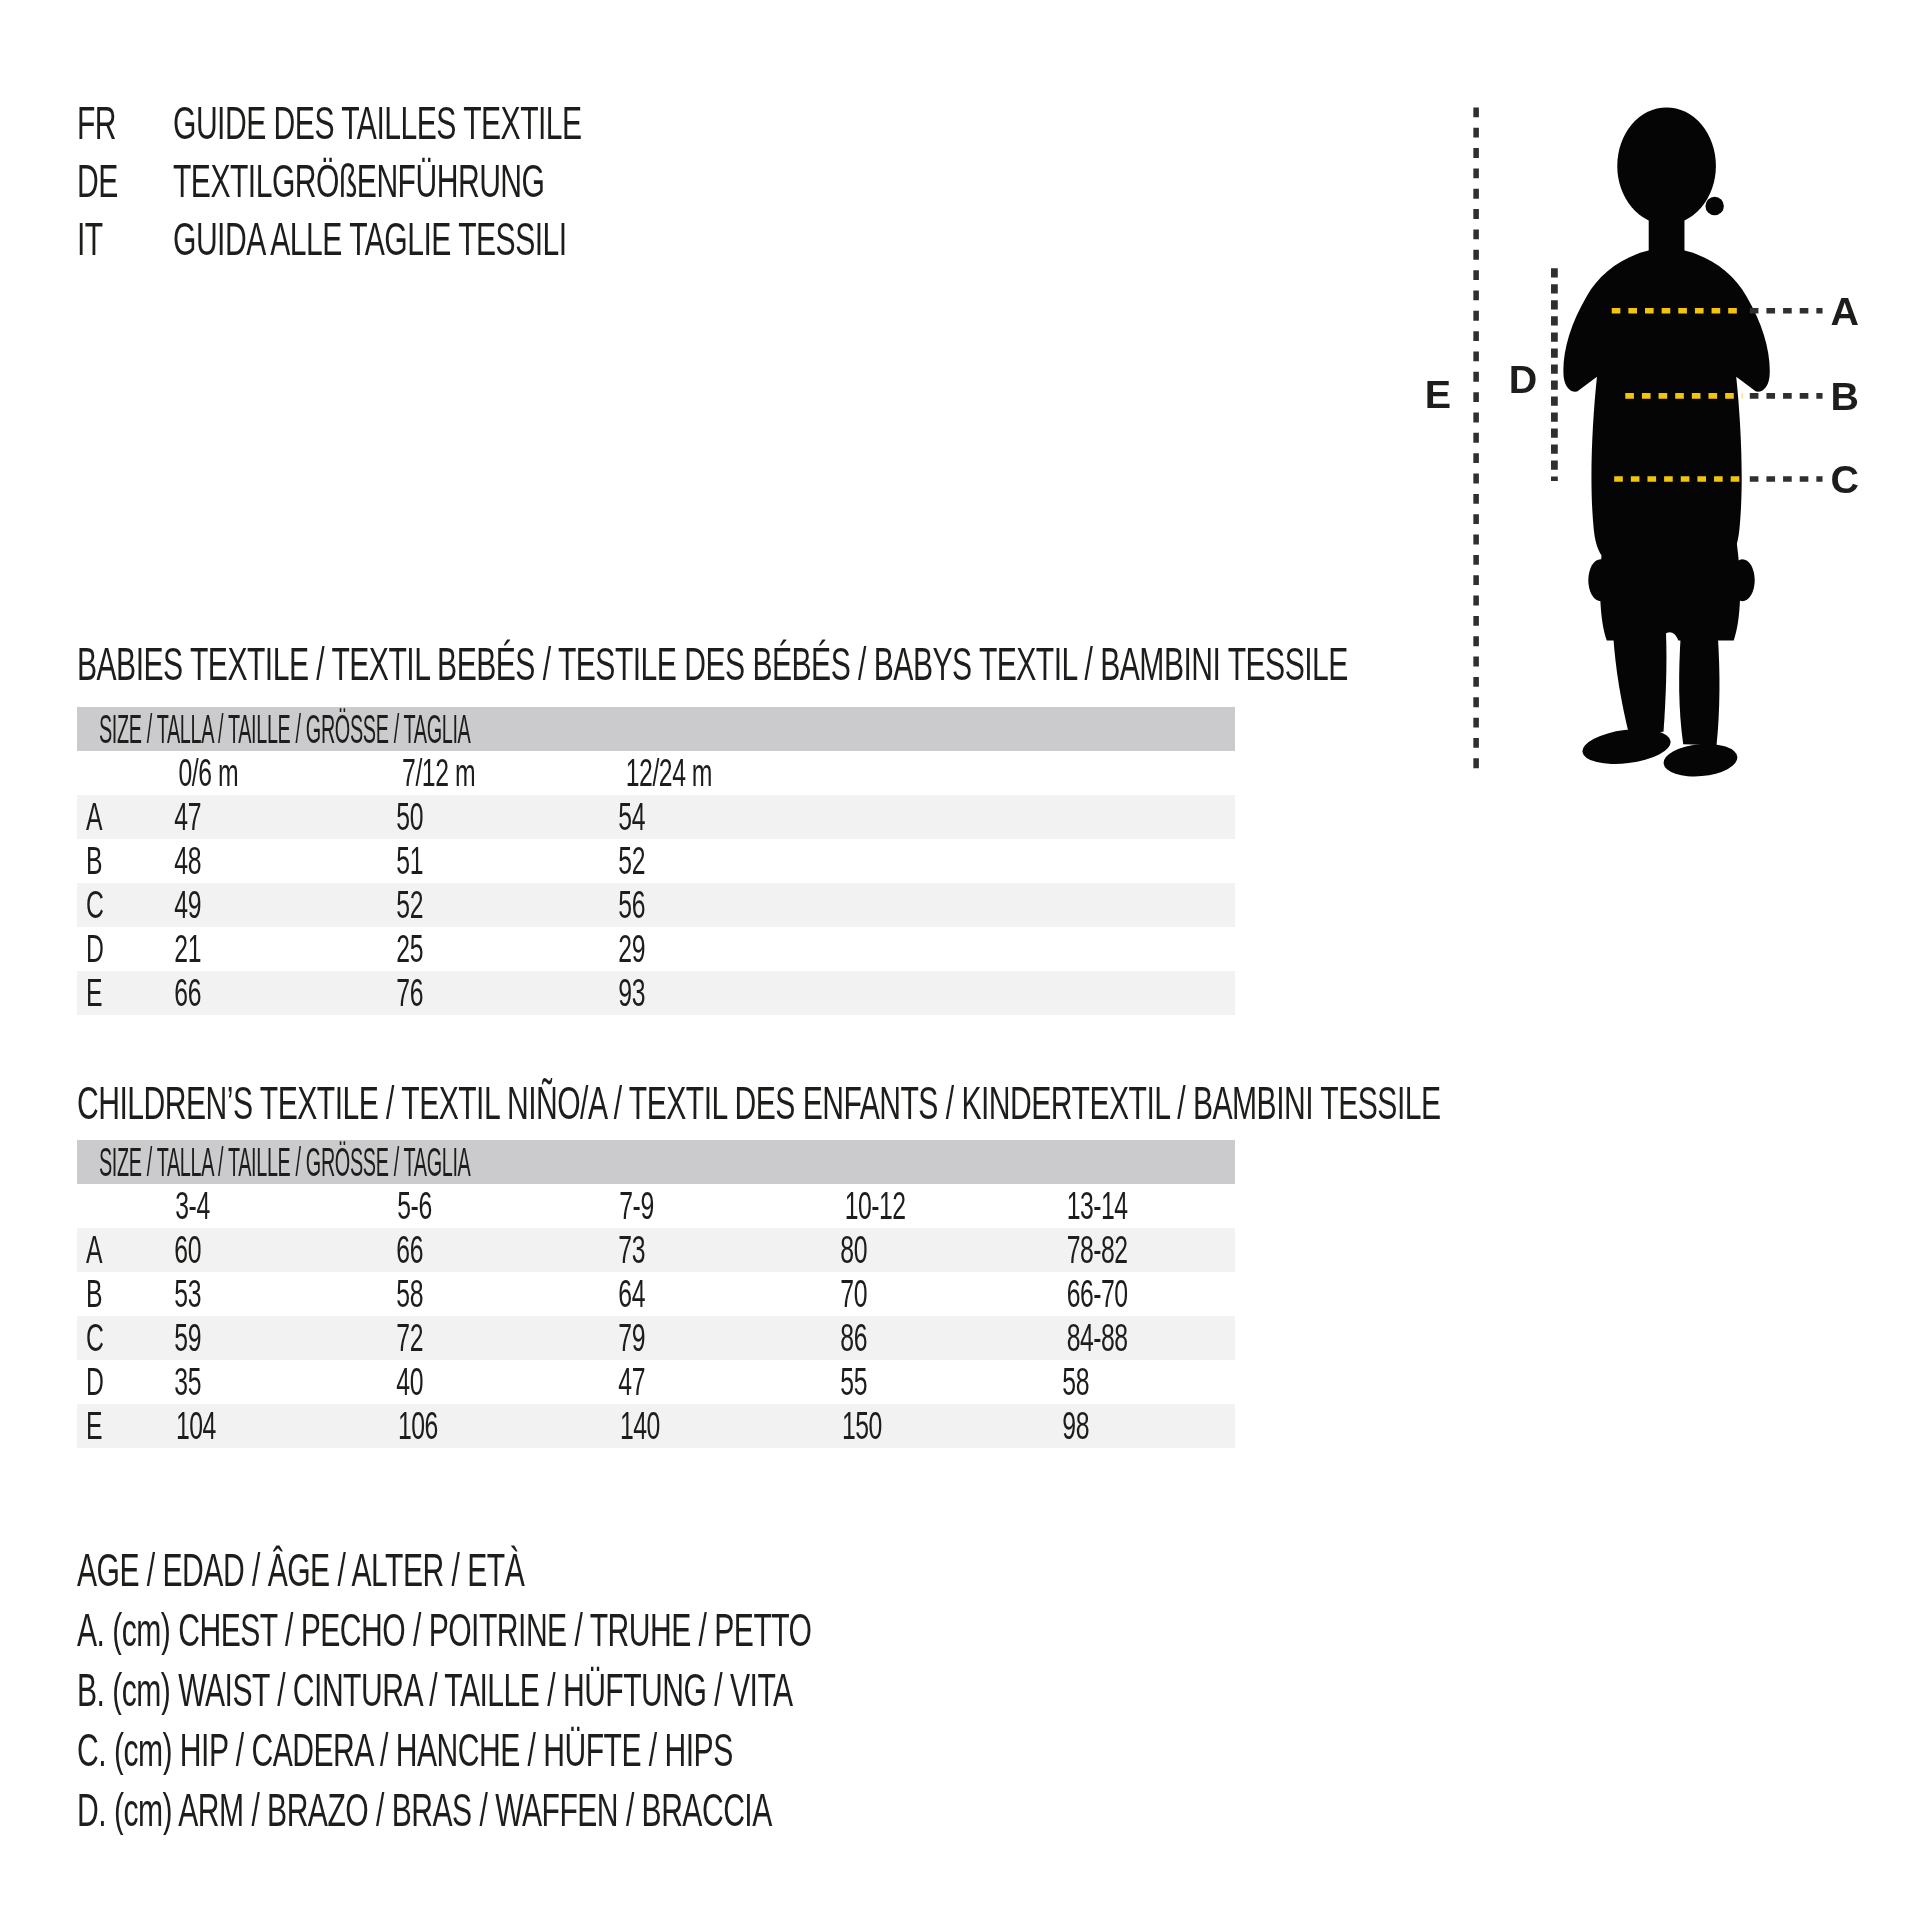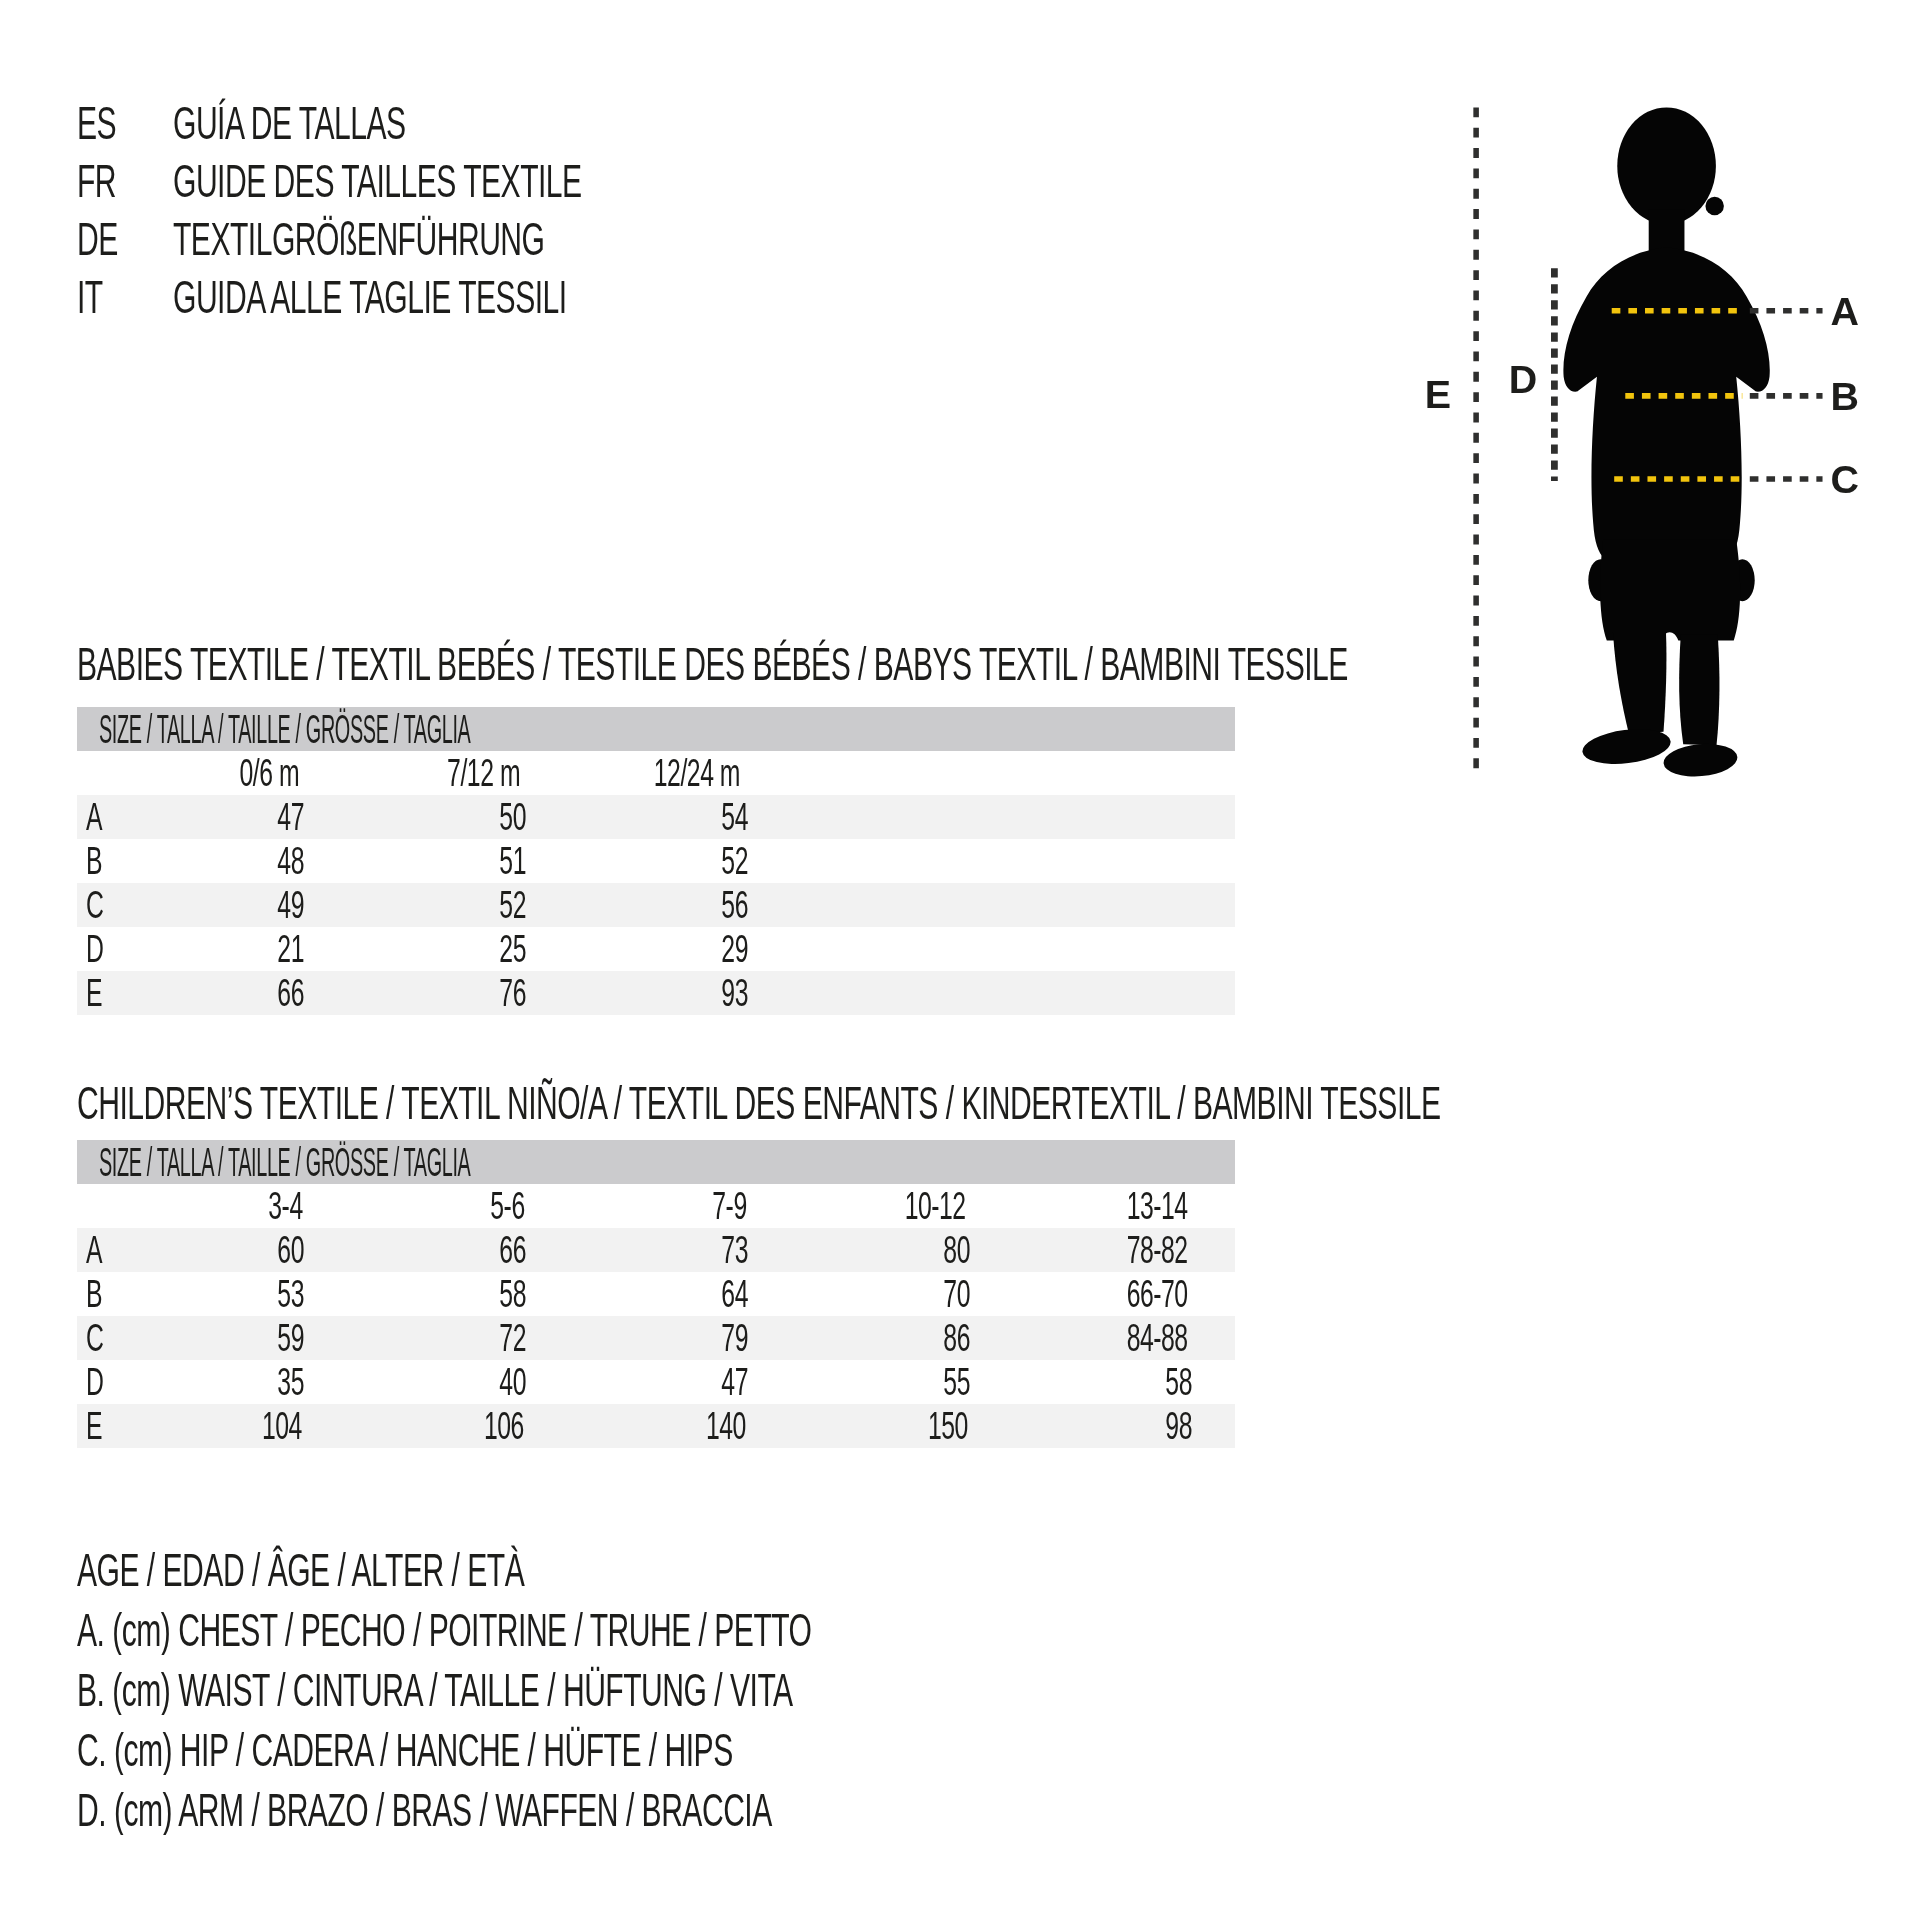--- a/index.html
+++ b/index.html
@@ -24,42 +24,38 @@
   #children-title{top:1081px;}
 
   
   .size-table{position:absolute;left:77px;width:1158px;}
   #babies-table{top:707px;}
   #children-table{top:1140px;}
   .size-bar{height:44px;background:#cbcbcd;display:flex;align-items:center;padding-left:22px;}
   .trow{position:relative;height:44px;}
   .trow.stripe{background:#f2f2f2;}
   .rlabel{position:absolute;left:9.2px;top:0;height:44px;display:flex;align-items:center;}
-  .cell{position:absolute;top:0;height:44px;width:136px;display:flex;align-items:center;justify-content:flex-end;}
+  .cell{position:absolute;top:0;height:44px;width:136px;display:flex;align-items:center;justify-content:flex-start;}
   .col1{left:94px;} .col2{left:316px;} .col3{left:538px;} .col4{left:760px;} .col5{left:982px;}
 
   
   #legend{position:absolute;left:77px;top:1540px;}
   .legend-row{display:flex;align-items:center;height:60px;}
 
   
   #figure-panel{position:absolute;left:1386px;top:92px;width:555px;height:715px;}
   #figure-panel svg{display:block;}
   .measure-label{font-family:"Liberation Sans","DejaVu Sans",sans-serif;font-weight:700;font-size:64px;fill:#1d1d1b;}
 </style>
 </head>
 <body>
 
 <div id="page">
 
   <div id="languages">
-    <div class="lang-row">
-      <span class="lang-code"><span class="cond cond-h">ES</span></span>
-      <span class="cond cond-h">GUÍA DE TALLAS</span>
-    </div>
     <div class="lang-row">
       <span class="lang-code"><span class="cond cond-h">FR</span></span>
       <span class="cond cond-h">GUIDE DES TAILLES TEXTILE</span>
     </div>
     <div class="lang-row">
       <span class="lang-code"><span class="cond cond-h">DE</span></span>
       <span class="cond cond-h">TEXTILGRÖßENFÜHRUNG</span>
     </div>
     <div class="lang-row">
       <span class="lang-code"><span class="cond cond-h">IT</span></span>

